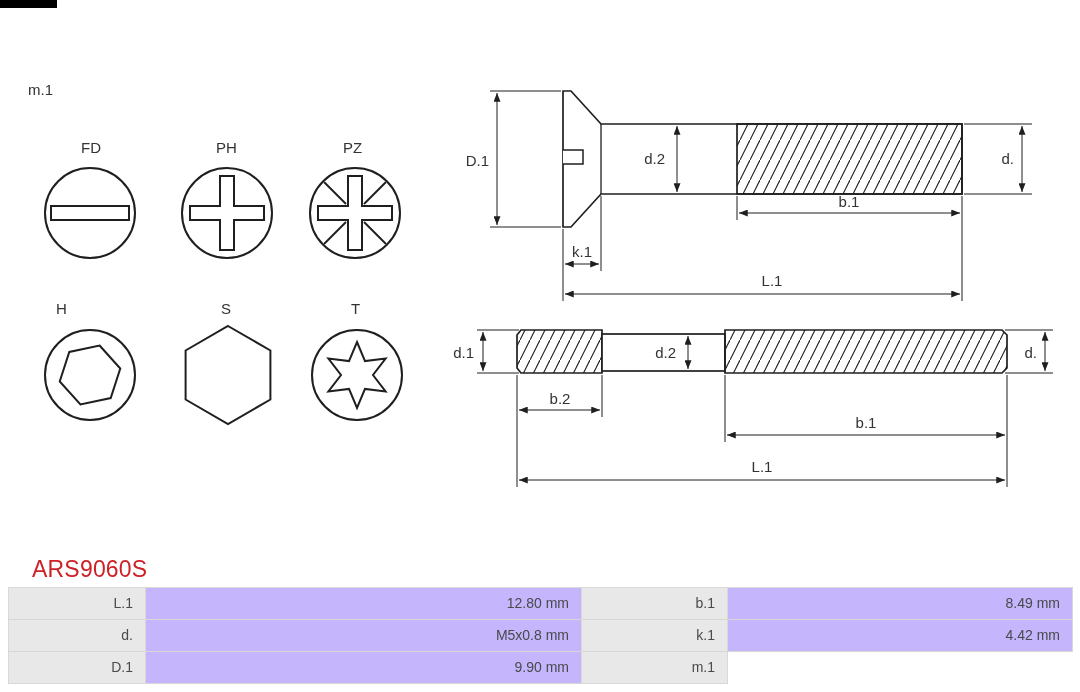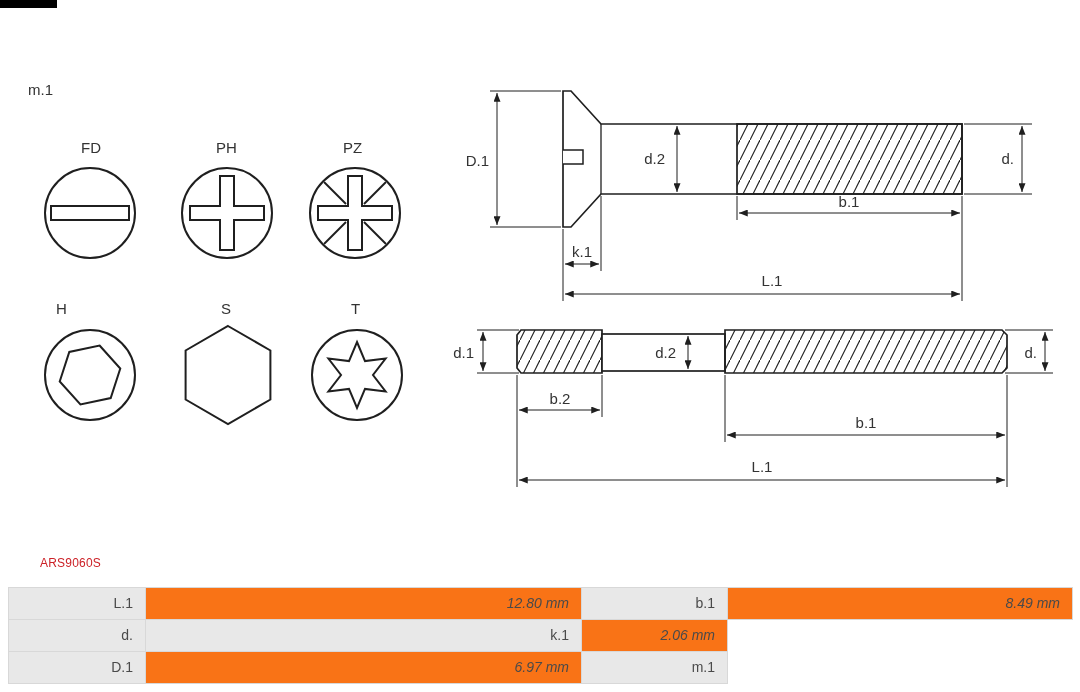--- a/index.html
+++ b/index.html
@@ -3,36 +3,36 @@
 <meta charset="utf-8">
 <style>
   html,body{margin:0;padding:0;}
   body{
     width:1080px;height:692px;position:relative;background:#ffffff;
     font-family:"Liberation Sans",sans-serif;overflow:hidden;
   }
   .figure-svg{position:absolute;left:0;top:0;}
   svg text{font-family:"Liberation Sans",sans-serif;font-size:15px;fill:#333333;}
   .part-number{
-    position:absolute;left:40px;top:556px;
-    font-size:12px;color:#cc2127;letter-spacing:0.2px;
+    position:absolute;left:32px;top:556px;
+    font-size:23px;color:#cc2127;letter-spacing:0.2px;
   }
   .spec-table{
     position:absolute;left:8px;top:587px;width:1064px;
     border-top:1px solid #d8d8d8;border-left:1px solid #d8d8d8;
     font-size:14px;color:#4a4a4a;
   }
   .tr{display:grid;grid-template-columns:137px 436px 146px 345px;}
   .td{
     border-right:1px solid #d8d8d8;border-bottom:1px solid #d8d8d8;
     height:32px;line-height:31px;text-align:right;padding-right:12px;
     box-sizing:border-box;white-space:nowrap;overflow:hidden;
   }
   .lbl{background:#e8e8e8;}
-  .val{background:#f97316;font-style:italic;}
+  .val{background:#c4b5fd;}
 </style>
 </head>
 <body>
 
 <svg class="figure-svg" width="1080" height="548" viewBox="0 0 1080 548">
   <defs>
     <pattern id="hatch" width="10" height="20" patternUnits="userSpaceOnUse">
       <line x1="0" y1="20" x2="10" y2="0" stroke="#1f1f1f" stroke-width="1.2"></line>
     </pattern>
     <marker id="arw" viewBox="0 0 10 8" refX="10" refY="4" markerWidth="9" markerHeight="7" orient="auto-start-reverse">
@@ -177,21 +177,22 @@
 
 <div class="spec-table">
   <div class="tr">
     <div class="td lbl">L.1</div>
     <div class="td val">12.80 mm</div>
     <div class="td lbl">b.1</div>
     <div class="td val">8.49 mm</div>
   </div>
   <div class="tr">
     <div class="td lbl">d.</div>
+    <div class="td val">M5x0.8 mm</div>
     <div class="td lbl">k.1</div>
-    <div class="td val">2.06 mm</div>
+    <div class="td val">4.42 mm</div>
   </div>
   <div class="tr">
     <div class="td lbl">D.1</div>
-    <div class="td val">6.97 mm</div>
+    <div class="td val">9.90 mm</div>
     <div class="td lbl">m.1</div>
   </div>
 </div>
 
 </body></html>

